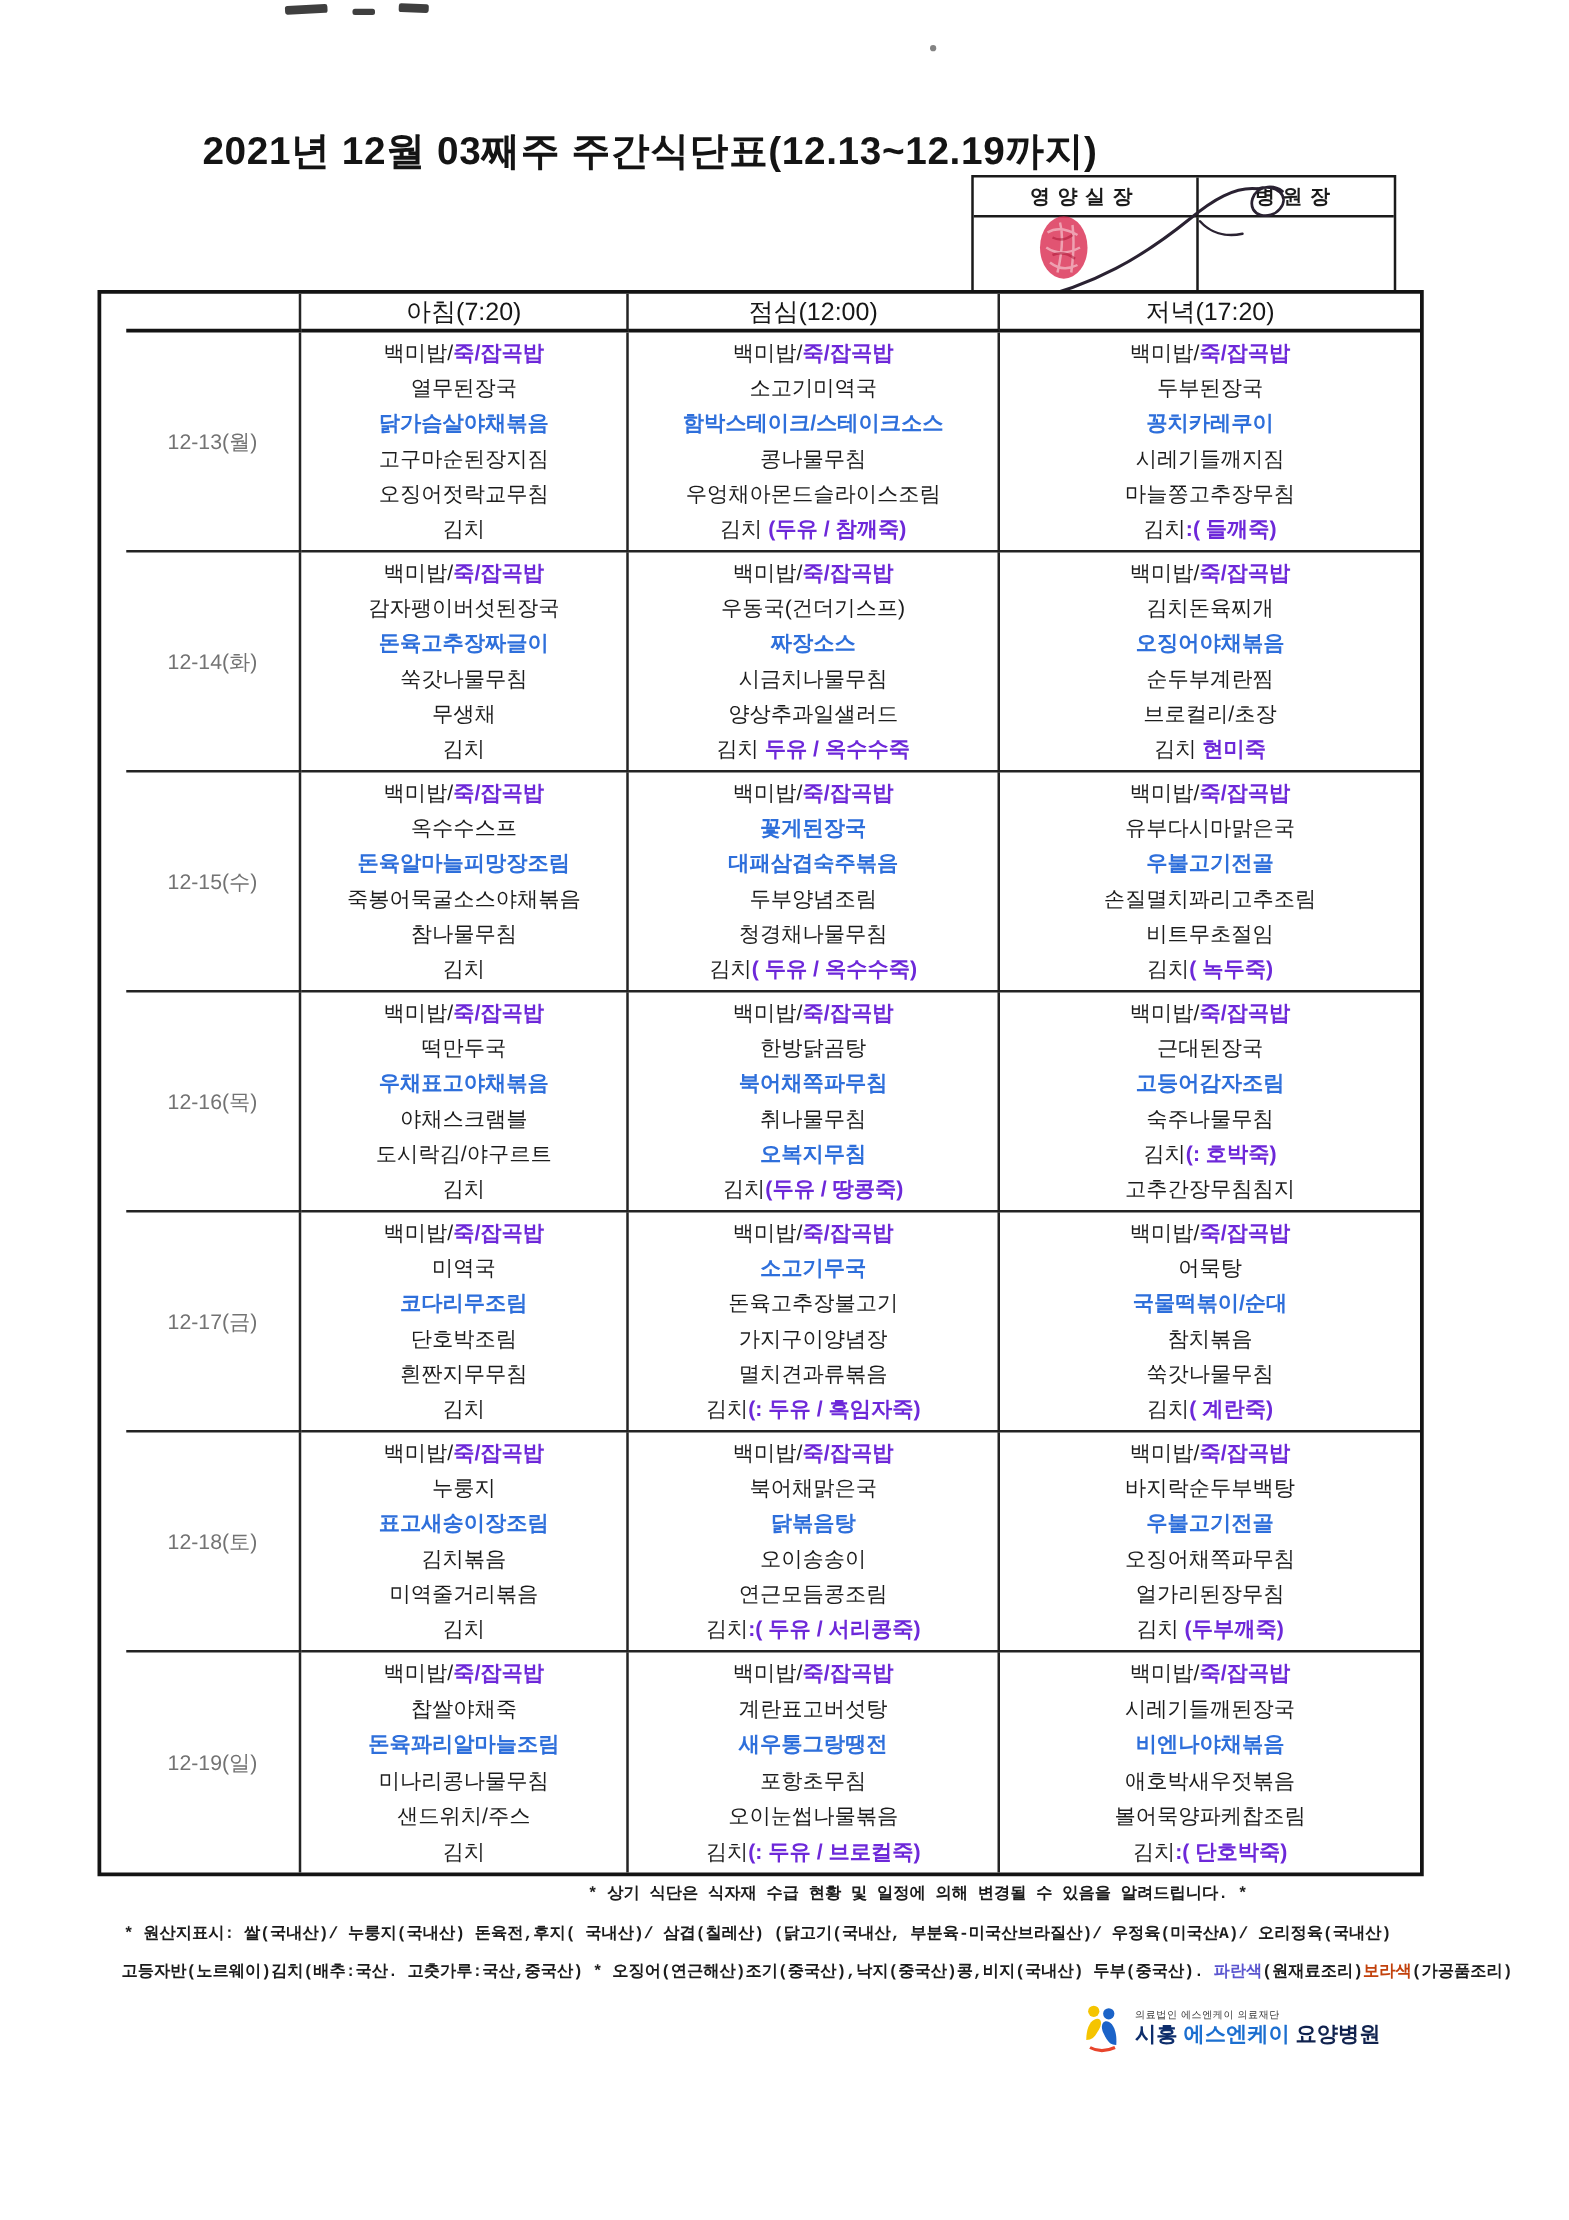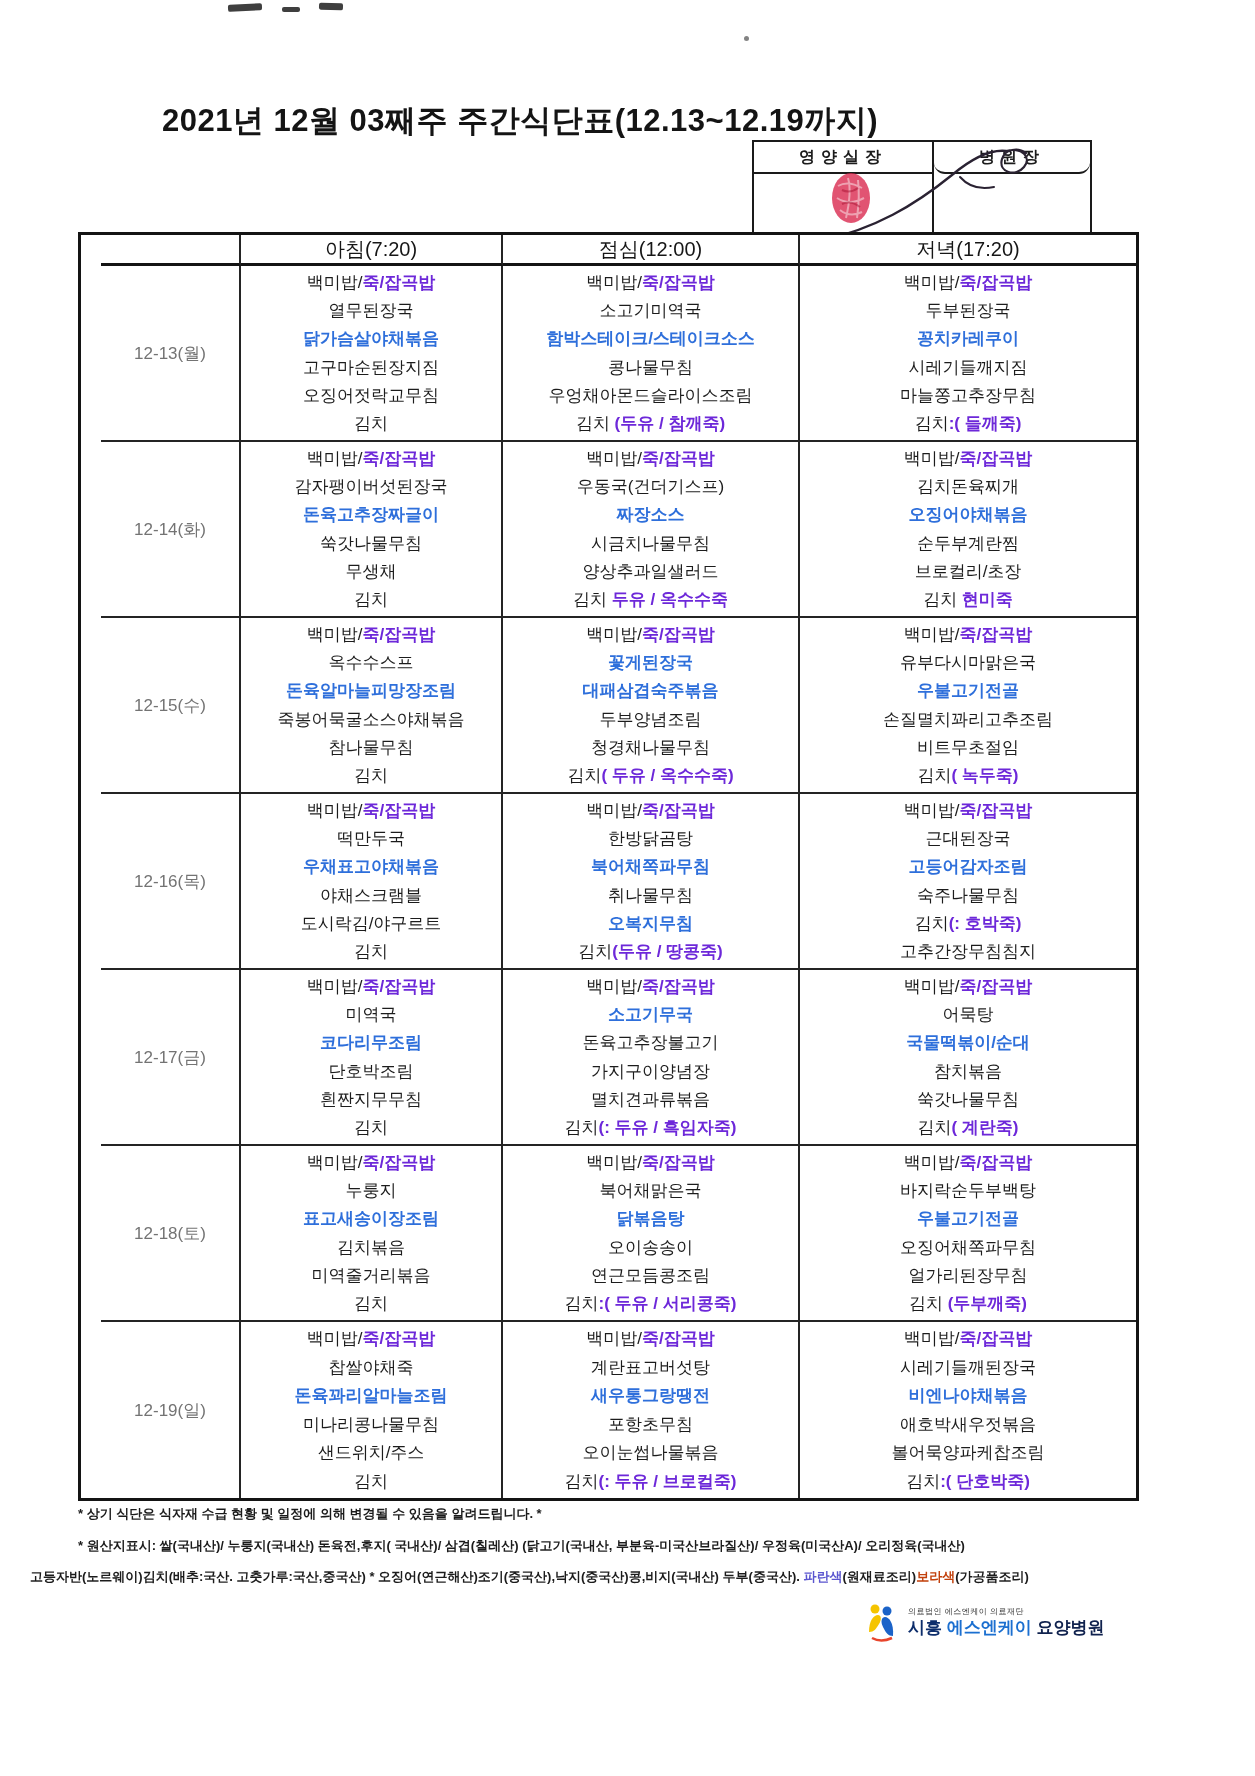--- a/index.html
+++ b/index.html
@@ -1,38 +1,38 @@
 <!DOCTYPE html>
 <html><head>
 <meta charset="utf-8">
 <style>
   html,body{margin:0;padding:0;background:#ffffff;}
   body{width:1255px;height:1776px;position:relative;font-family:"Liberation Sans",sans-serif;color:#1b1b1b;}
   .abs{position:absolute;}
   
   #title{left:0;top:100px;width:1040px;text-align:center;font-size:31px;font-weight:bold;letter-spacing:0.5px;color:#141414;}
   
-  #sign-table{left:752px;top:140px;width:336px;height:90px;border:2px solid #1a1a1a;display:grid;grid-template-columns:180px 1fr;grid-template-rows:32px 1fr;}
+  #sign-table{left:777px;top:140px;width:336px;height:90px;border:2px solid #1a1a1a;display:grid;grid-template-columns:180px 1fr;grid-template-rows:32px 1fr;}
   #sign-table .scell{border-right:2px solid #1a1a1a;border-bottom:2px solid #1a1a1a;display:flex;align-items:center;justify-content:center;font-size:16px;font-weight:bold;letter-spacing:6px;}
-  #sign-table .scell:nth-child(2n){border-right:none;border-radius:11px;}
+  #sign-table .scell:nth-child(2n){border-right:none;}
   #sign-table .scell.body{border-bottom:none;}
   
   #menu-grid{left:78px;top:232px;width:1035px;height:1263px;border:3px solid #141414;display:grid;grid-template-columns:140px 262px 297px 1fr;grid-template-rows:31px repeat(7,1fr);background:#fff;padding-left:20px;}
   .cell{border-right:2px solid #242424;border-bottom:2px solid #242424;overflow:hidden;}
   .cell:nth-child(4n){border-right:none;}
   .cell:nth-last-child(-n+4){border-bottom:none;}
   .cell.head{display:flex;align-items:center;justify-content:center;font-size:20px;color:#161616;border-bottom:3px solid #141414;}
   .cell.day{display:flex;align-items:center;justify-content:center;font-size:17px;color:#737373;text-align:center;}
   .cell.meal{display:flex;flex-direction:column;justify-content:space-evenly;text-align:center;font-size:17px;padding:2px 0;}
   .line{line-height:27px;white-space:nowrap;}
   .c-k{color:#1c1c1c;}
   .c-b{color:#2e6fdb;font-weight:bold;}
   .c-r{color:#6d28d9;font-weight:bold;}
   
-  .footnote{font-weight:bold;text-align:left;white-space:nowrap;}
+  .footnote{font-weight:bold;text-align:right;white-space:nowrap;font-family:Liberation Mono, monospace;}
   #notice{left:78px;top:1505px;width:920px;font-size:13px;}
   #origin1{left:78px;top:1537px;width:1035px;font-size:13px;}
   #origin2{left:30px;top:1568px;width:1180px;font-size:13px;}
   .blue-word{color:#5a55cf;font-weight:bold;}
   .purple-word{color:#c2410c;font-weight:bold;}
   
   #logo{left:866px;top:1602px;display:flex;align-items:center;gap:12px;}
   #logo-texts{display:flex;flex-direction:column;line-height:1.25;}
   #logo-org{font-size:8px;color:#333;letter-spacing:0.5px;}
   #logo-name{font-size:17px;font-weight:bold;white-space:nowrap;}

